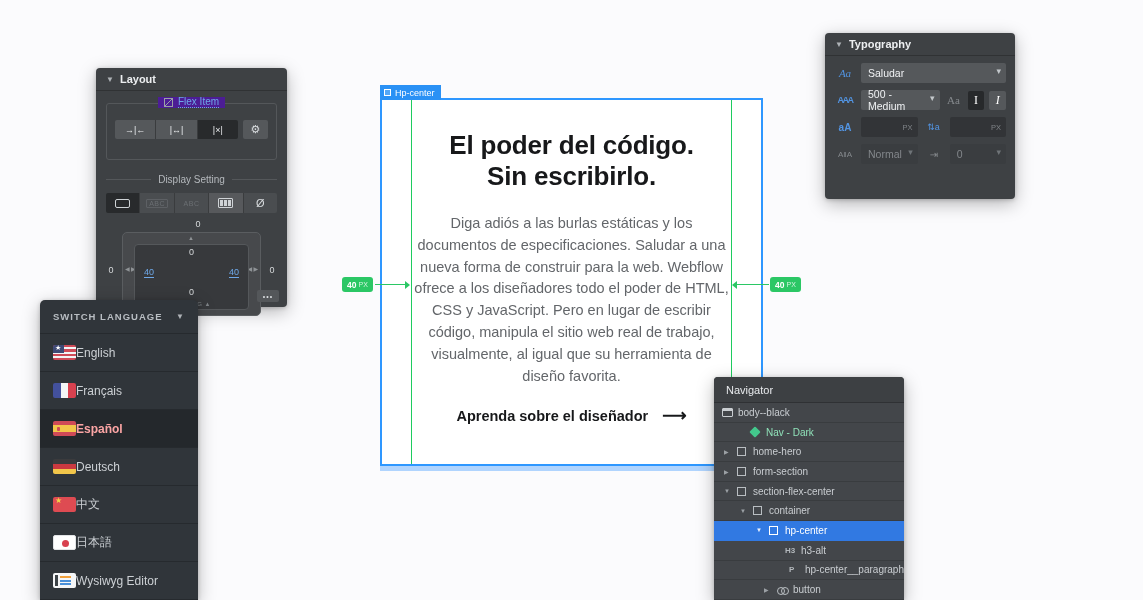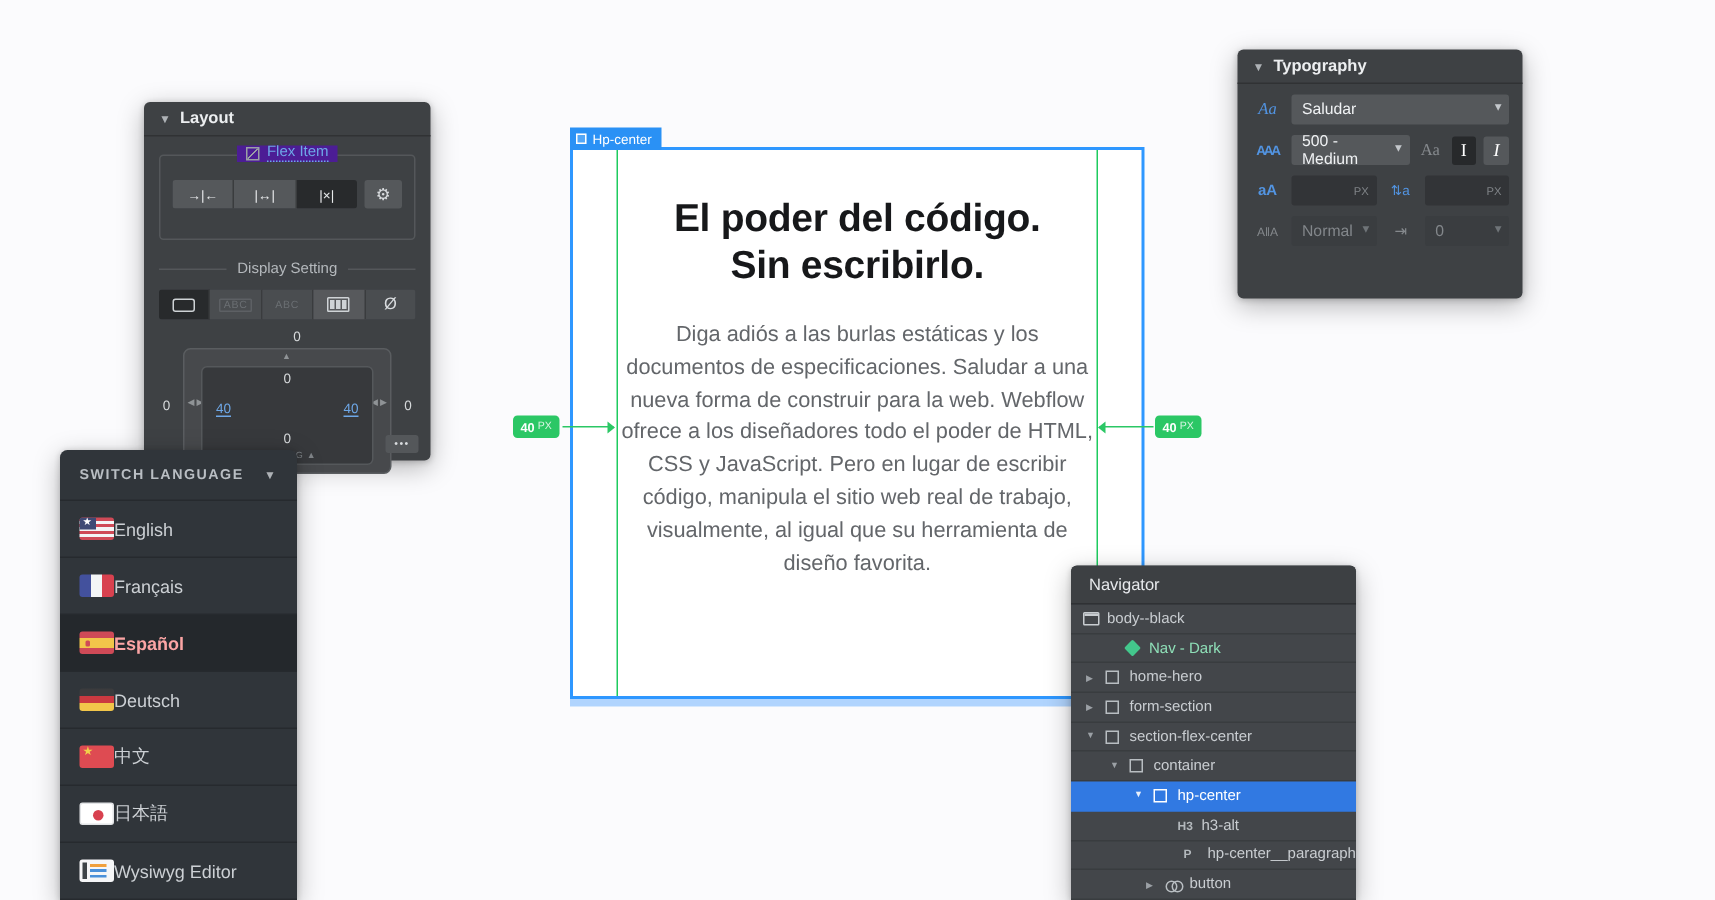--- a/index.html
+++ b/index.html
@@ -151,20 +151,24 @@
     </div>
     <div class="guide guide-l"></div>
     <div class="guide guide-r"></div>
     <div class="margin-strip"></div>
     <div class="canvas-inner">
       <div class="c-heading">
         <span>El poder del código.</span><br>
         <span>Sin escribirlo.</span>
       </div>
       <p class="c-para">Diga adiós a las burlas estáticas y los documentos de especificaciones. Saludar a una nueva forma de construir para la web. Webflow ofrece a los diseñadores todo el poder de HTML, CSS y JavaScript. Pero en lugar de escribir código, manipula el sitio web real de trabajo, visualmente, al igual que su herramienta de diseño favorita.</p>
+      <div class="c-cta">
+        <span>Aprenda sobre el diseñador</span>
+        <span class="c-cta-arrow">⟶</span>
+      </div>
     </div>
   </div>
 
   <div class="px-badge" id="badge-left">
     <span class="v">40</span>
     <span class="u">PX</span>
   </div>
   <div class="m-arrow" id="arrow-left"></div>
   <div class="px-badge" id="badge-right">
     <span class="v">40</span>

